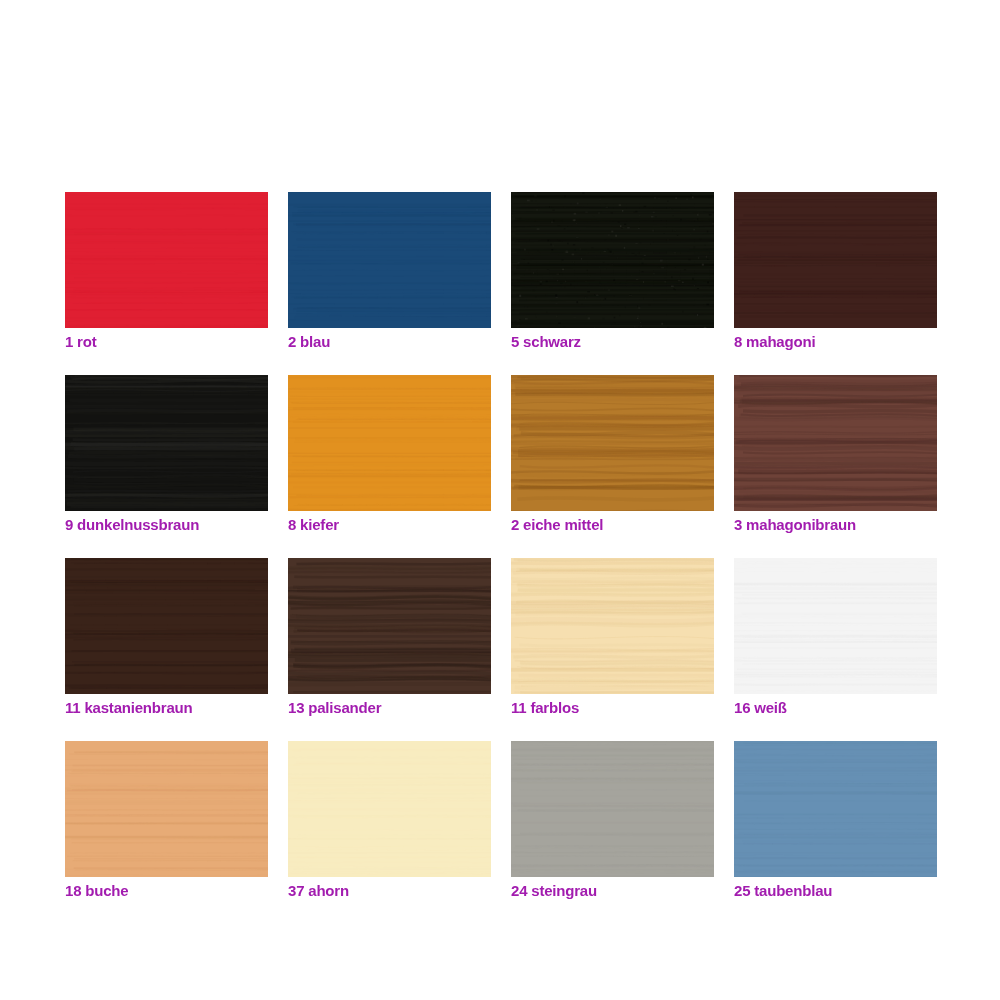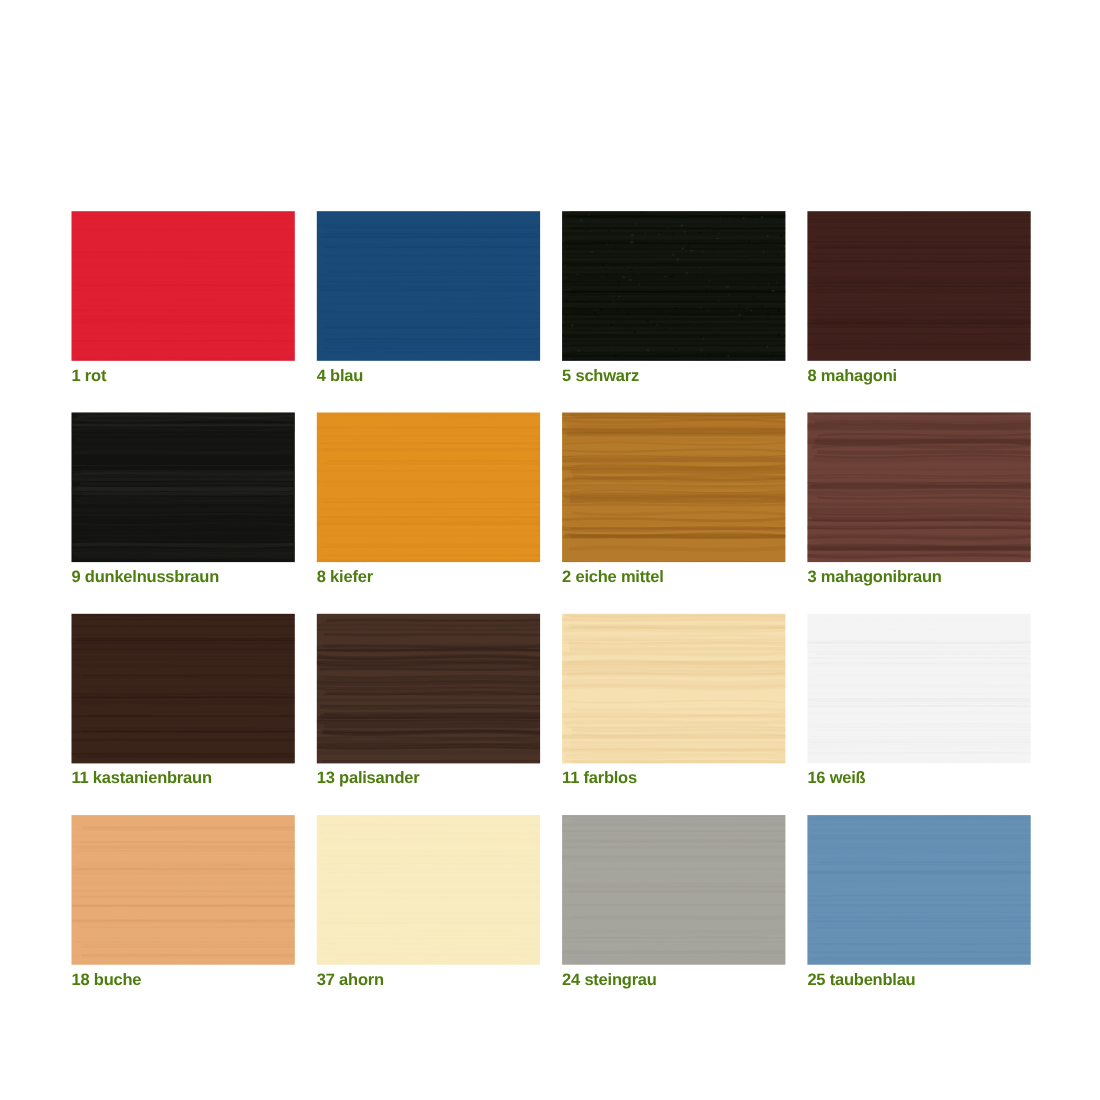--- a/index.html
+++ b/index.html
@@ -54,21 +54,21 @@
     width: 100%;
     height: 100%;
   }
 
   .swatch-label {
     margin-top: 5px;
     font-family: "Liberation Sans", sans-serif;
     font-size: 15px;
     font-weight: bold;
     letter-spacing: -0.2px;
-    color: #4d7c0f;
+    color: #a21caf;
     line-height: 18px;
     white-space: nowrap;
   }
 </style>
 </head>
 <body>
 
 <div class="sheet">
   <div class="swatch-grid">
       <div class="swatch-cell">
@@ -168,21 +168,21 @@
             <path d="M-4.00654226262427 20.8 C 66.99000000000001 19.4, 133.98000000000002 22.3, 213 20.3" stroke="#123a62" stroke-width="0.52" fill="none" opacity="0.035"></path>
             <path d="M8.101976522291999 104.9 C 66.99000000000001 104.6, 133.98000000000002 105.3, 213 104.8" stroke="#123a62" stroke-width="2.04" fill="none" opacity="0.027"></path>
             <path d="M6.081423766948944 41.5 C 66.99000000000001 42.9, 133.98000000000002 40.0, 213 42.0" stroke="#123a62" stroke-width="0.54" fill="none" opacity="0.096"></path>
             <path d="M-6.8649172768299085 29.1 C 66.99000000000001 30.2, 133.98000000000002 27.9, 213 29.5" stroke="#123a62" stroke-width="1.12" fill="none" opacity="0.113"></path>
             <path d="M6.7808342058122335 124.4 C 66.99000000000001 123.1, 133.98000000000002 125.7, 213 123.9" stroke="#123a62" stroke-width="0.96" fill="none" opacity="0.119"></path>
             <path d="M1.5957403236980277 97.9 C 66.99000000000001 99.1, 133.98000000000002 96.6, 213 98.4" stroke="#123a62" stroke-width="0.79" fill="none" opacity="0.123"></path>
             <path d="M5.641205318105039 14.9 C 66.99000000000001 15.0, 133.98000000000002 14.8, 213 14.9" stroke="#123a62" stroke-width="1.31" fill="none" opacity="0.132"></path>
             <path d="M8.413717755309175 119.4 C 66.99000000000001 119.5, 133.98000000000002 119.3, 213 119.5" stroke="#123a62" stroke-width="1.44" fill="none" opacity="0.123"></path>
           </svg>
         </div>
-        <div class="swatch-label">4 blau</div>
+        <div class="swatch-label">2 blau</div>
       </div>
       <div class="swatch-cell">
         <div class="swatch-chip" style="background: rgb(20, 23, 15);">
           <svg class="grain" viewBox="0 0 203 136" preserveAspectRatio="none">
             <path d="M6.171800501724611 60.9 C 66.99000000000001 60.0, 133.98000000000002 61.7, 213 60.5" stroke="#090b06" stroke-width="0.99" fill="none" opacity="0.116"></path>
             <path d="M-5.893592832560461 62.1 C 66.99000000000001 62.0, 133.98000000000002 62.2, 213 62.0" stroke="#090b06" stroke-width="0.83" fill="none" opacity="0.164"></path>
             <path d="M9.807868013068973 15.0 C 66.99000000000001 15.5, 133.98000000000002 14.6, 213 15.2" stroke="#090b06" stroke-width="2.05" fill="none" opacity="0.197"></path>
             <path d="M-6.086850164498598 131.8 C 66.99000000000001 132.9, 133.98000000000002 130.7, 213 132.3" stroke="#090b06" stroke-width="2.08" fill="none" opacity="0.235"></path>
             <path d="M0.5875301410386022 15.8 C 66.99000000000001 16.1, 133.98000000000002 15.5, 213 15.9" stroke="#090b06" stroke-width="2.04" fill="none" opacity="0.226"></path>
             <path d="M8.142461785181641 71.6 C 66.99000000000001 71.9, 133.98000000000002 71.2, 213 71.7" stroke="#090b06" stroke-width="1.04" fill="none" opacity="0.362"></path>

